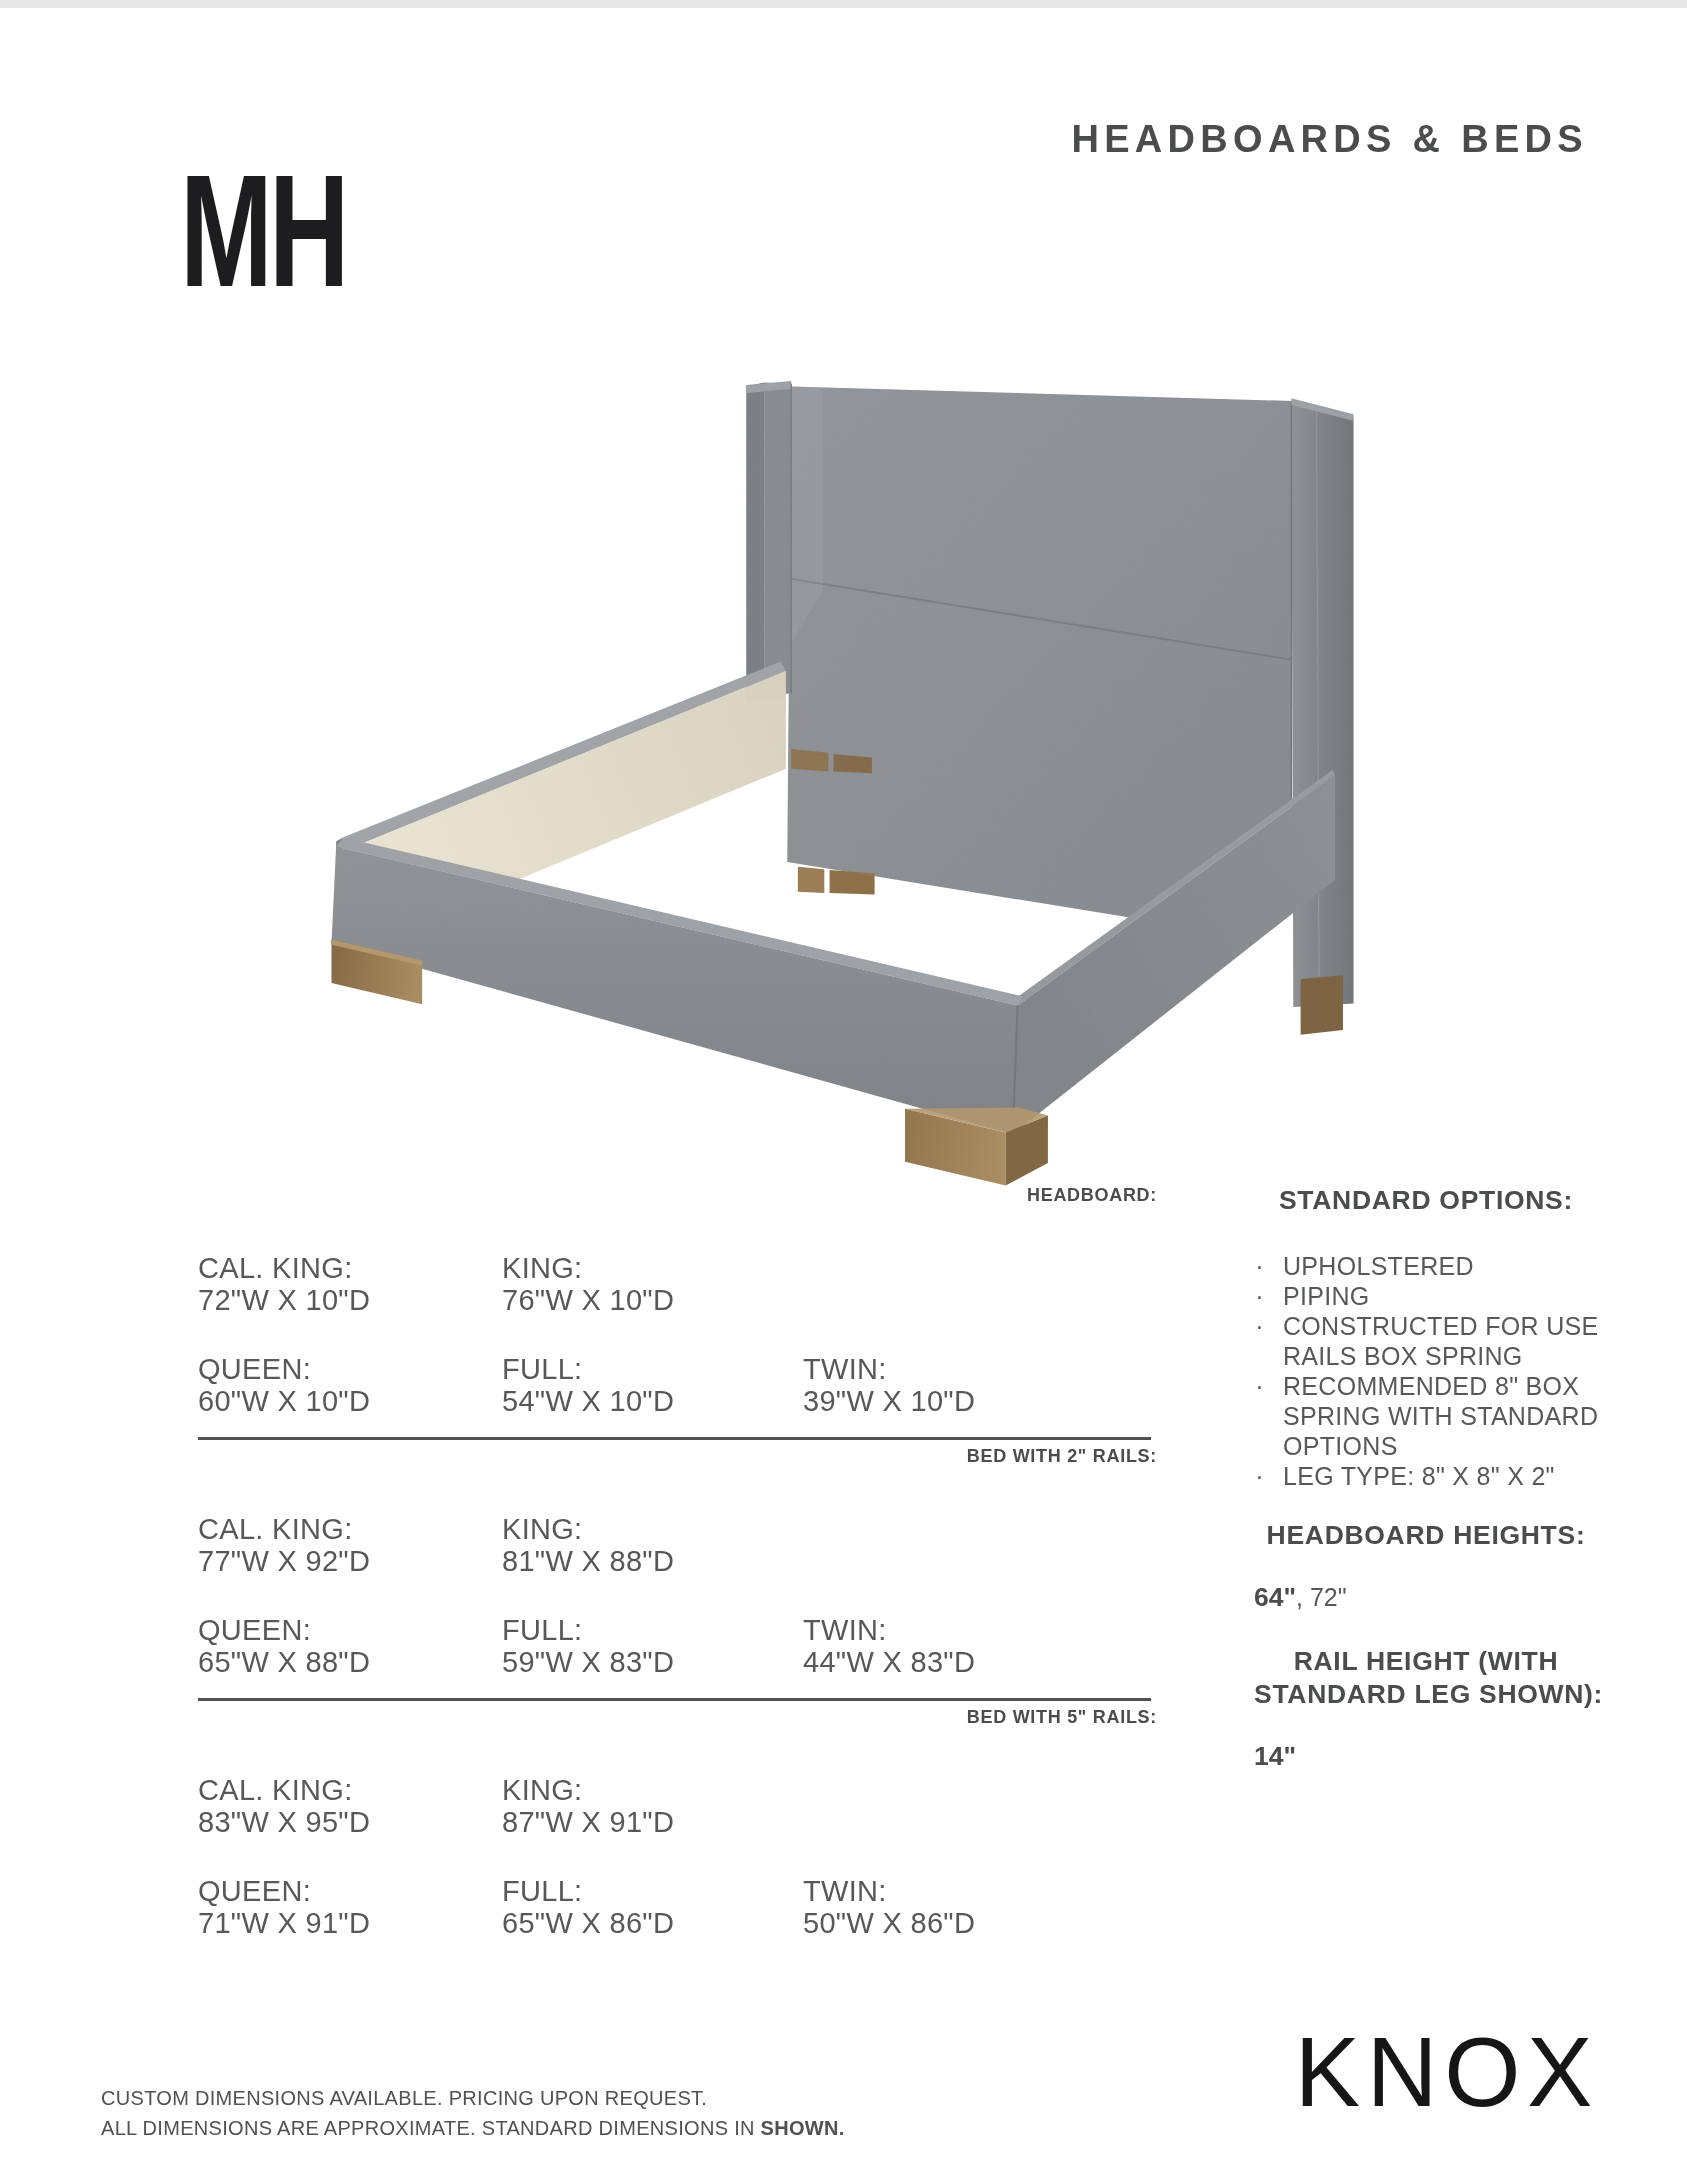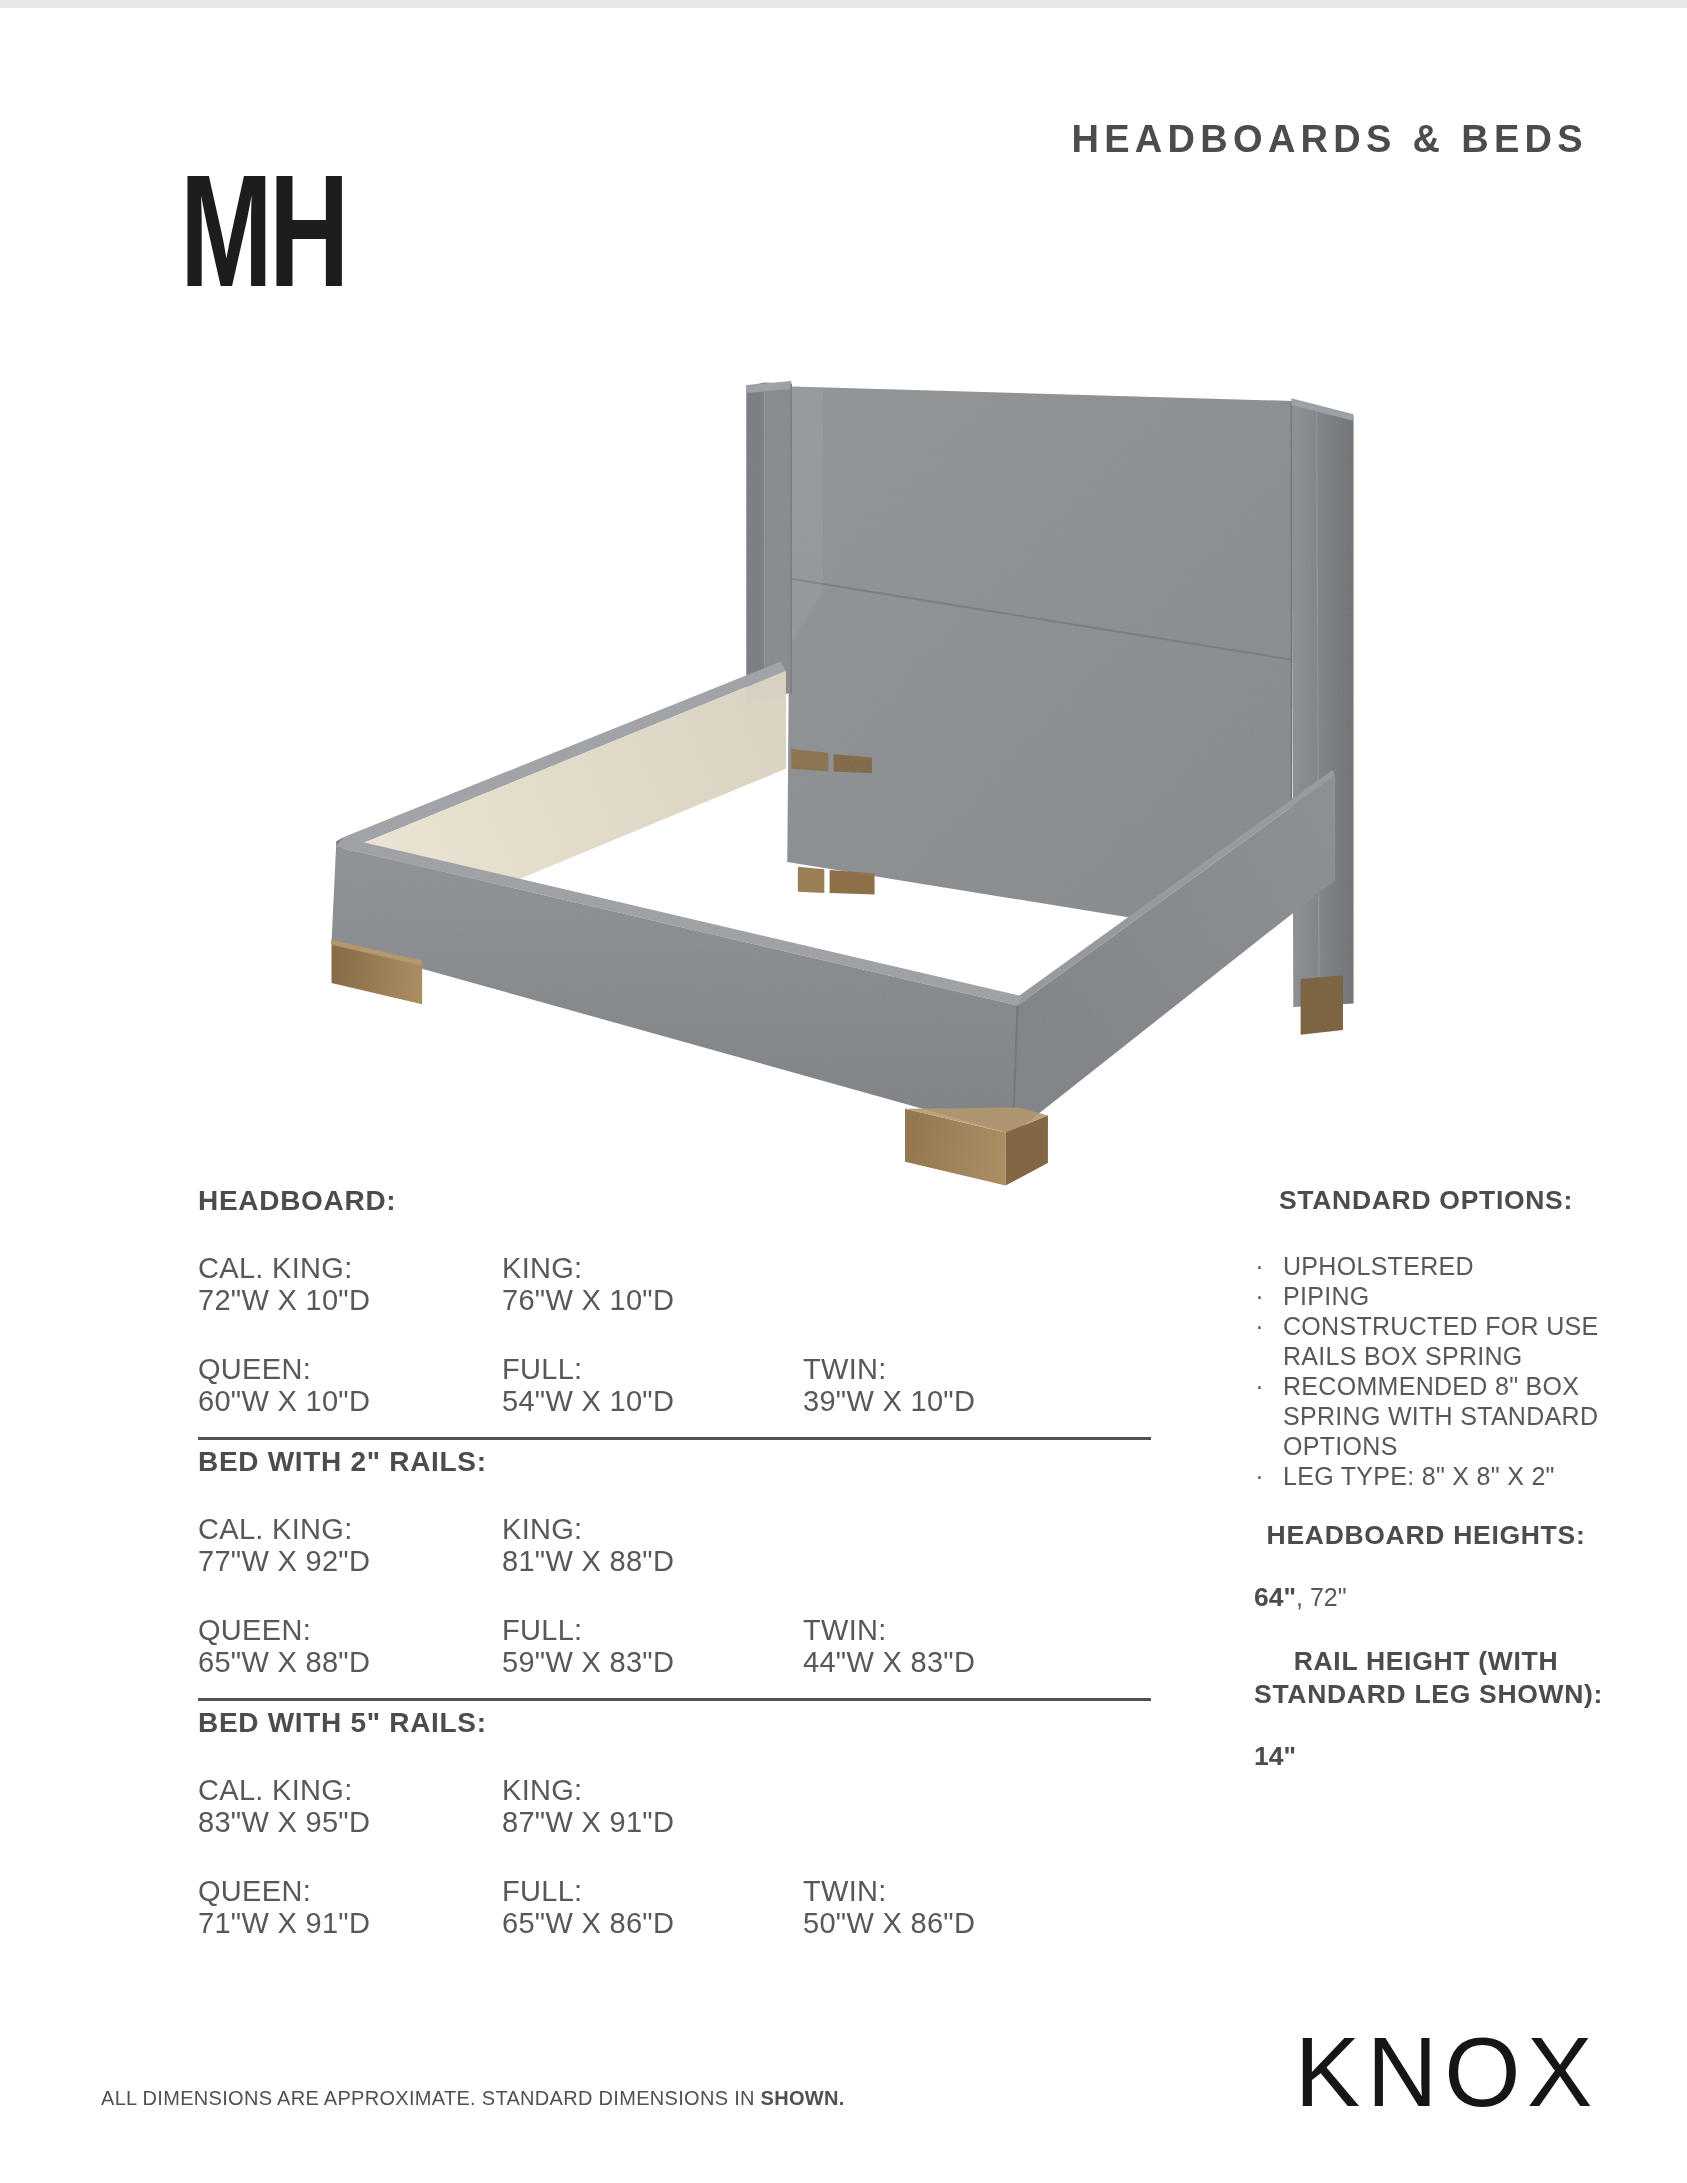--- a/index.html
+++ b/index.html
@@ -14,21 +14,21 @@
   }
   .brand-logo{
     position:absolute;left:180px;top:144px;line-height:1;
     font-size:159px;font-weight:bold;letter-spacing:-5.3px;color:#1d1d1f;
     transform:scaleX(0.70);transform-origin:left top;white-space:nowrap;
   }
   
   .bed-photo{position:absolute;left:0;top:0;width:1687px;height:2183px;pointer-events:none;}
   
   .left-col{position:absolute;left:198px;top:1177px;width:959px;}
-  .sec-title{height:30px;font-size:28px;font-weight:bold;letter-spacing:0.7px;color:#4b4c4e;margin-bottom:37px;white-space:nowrap;}
+  .sec-title{height:30px;font-size:18px;font-weight:bold;letter-spacing:0.7px;color:#4b4c4e;margin-bottom:37px;white-space:nowrap;text-align:right;}
   .ln{height:32px;font-size:29px;letter-spacing:0.3px;color:#57585a;white-space:nowrap;}
   .ln .c{display:inline-block;}
   .ln .c1{width:304px;}
   .ln .c2{width:301px;}
   .gap{margin-top:37px;}
   .rule{height:2.6px;width:953px;background:#515254;margin:20px 0 6.6px 0;}
   
   .right-col{position:absolute;left:1254px;top:1177px;width:344px;}
   .opt-line{position:relative;height:30px;padding-left:29px;font-size:25px;letter-spacing:0.3px;color:#57585a;white-space:nowrap;}
   .opt-line .bullet{position:absolute;left:1.3px;top:0;}
@@ -216,19 +216,20 @@
     <div class="hh-line"><span class="bold">64"</span><span>, 72"</span></div>
 
     <div class="rc-title t-rail">
       <div>RAIL HEIGHT (WITH</div>
       <div>STANDARD LEG SHOWN):</div>
     </div>
     <div class="rh-value">14"</div>
   </div>
 
   <div class="footer">
+    <div>CUSTOM DIMENSIONS AVAILABLE. PRICING UPON REQUEST.</div>
     <div><span>ALL DIMENSIONS ARE APPROXIMATE. STANDARD DIMENSIONS IN </span><span class="bold">SHOWN.</span></div>
   </div>
 
   <div class="product-name">KNOX</div>
 
 </div>
 
 
 </body></html>

